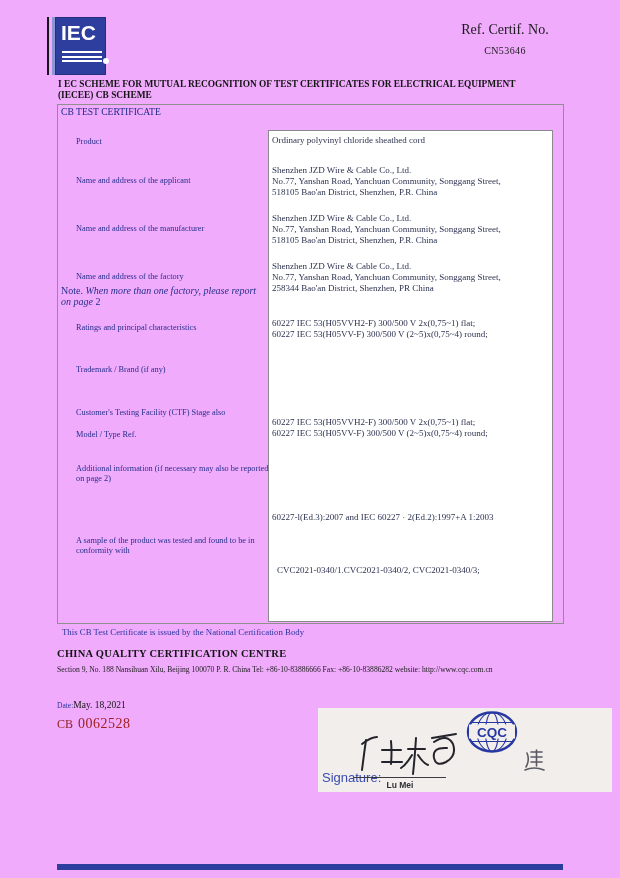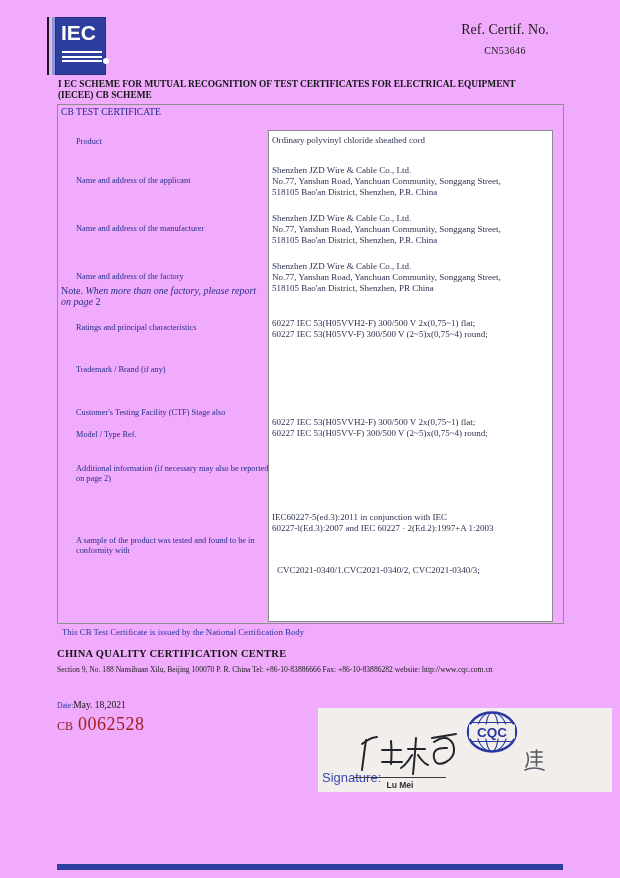--- a/index.html
+++ b/index.html
@@ -38,21 +38,21 @@
   .val div { white-space:nowrap; }
   
   .issued { position:absolute; left:62px; top:627px; font-size:8.8px; color:#2a35a0; }
   .ncb-name { position:absolute; left:57px; top:648px; font-size:10.5px; font-weight:bold; letter-spacing:0.3px; color:#141414; }
   .ncb-addr { position:absolute; left:57px; top:665px; width:520px; font-size:7.6px; color:#202020; }
   .date-row { position:absolute; left:57px; top:694px; }
   .date-label { font-size:7.5px; color:#2a35a0; }
   .date-value { font-size:9.5px; color:#141414; }
   .cb-row { position:absolute; left:57px; top:714px; }
   .cb-label { font-size:12px; color:#8c2022; }
-  .cb-number { font-size:18px; color:#a02021; letter-spacing:0.5px; margin-left:5px; }
+  .cb-number { font-size:14px; color:#a02021; letter-spacing:0.5px; margin-left:5px; }
   
   .sig-panel { position:absolute; left:318px; top:708px; width:294px; height:84px; background:#f2eeeb;padding-left:48px; }
   .sig-label { position:absolute; left:4px; top:62px; font-family:"Liberation Sans", sans-serif; font-size:13px; color:#3a4ab0; }
   .sig-line { position:absolute; left:36px; top:69px; width:92px; border-bottom:1.5px solid #3a3a40; }
   .sig-name { position:absolute; left:36px; top:72px; width:92px; text-align:center; font-family:"Liberation Sans", sans-serif;
               font-weight:bold; font-size:8.5px; color:#2e2e34; }
   .sig-script { position:absolute; left:34px; top:22px; }
   .cqc-stamp { position:absolute; left:148px; top:3px; }
   .jian-glyph { position:absolute; left:204px; top:40px; }
   
@@ -111,32 +111,31 @@
     <div>518105 Bao'an District, Shenzhen, P.R. China</div>
   </div>
   <div class="val" style="top:213px">
     <div>Shenzhen JZD Wire &amp; Cable Co., Ltd.</div>
     <div>No.77, Yanshan Road, Yanchuan Community, Songgang Street,</div>
     <div>518105 Bao'an District, Shenzhen, P.R. China</div>
   </div>
   <div class="val" style="top:261px">
     <div>Shenzhen JZD Wire &amp; Cable Co., Ltd.</div>
     <div>No.77, Yanshan Road, Yanchuan Community, Songgang Street,</div>
-    <div>518105 Bao'an District, Shenzhen, PR China</div>
+    <div>258344 Bao'an District, Shenzhen, PR China</div>
   </div>
   <div class="val" style="top:318px">
     <div>60227 IEC 53(H05VVH2-F) 300/500 V 2x(0,75~1) flat;</div>
     <div>60227 IEC 53(H05VV-F) 300/500 V (2~5)x(0,75~4) round;</div>
   </div>
   <div class="val" style="top:417px">
     <div>60227 IEC 53(H05VVH2-F) 300/500 V 2x(0,75~1) flat;</div>
     <div>60227 IEC 53(H05VV-F) 300/500 V (2~5)x(0,75~4) round;</div>
   </div>
   <div class="val" style="top:512px">
-    <div>IEC60227-5(ed.3):2011 in conjunction with IEC</div>
     <div>60227-l(Ed.3):2007 and IEC 60227 · 2(Ed.2):1997+A 1:2003</div>
   </div>
   <div class="val" style="top:565px; left:277px">
     <div>CVC2021-0340/1.CVC2021-0340/2, CVC2021-0340/3;</div>
   </div>
 
   <div class="issued">This CB Test Certificate is issued by the National Certification Body</div>
 
   <div class="ncb-name">CHINA QUALITY CERTIFICATION CENTRE</div>
   <div class="ncb-addr">Section 9, No. 188 Nansihuan Xilu, Beijing 100070 P. R. China Tel: +86-10-83886666 Fax: +86-10-83886282 website: http://www.cqc.com.cn</div>

